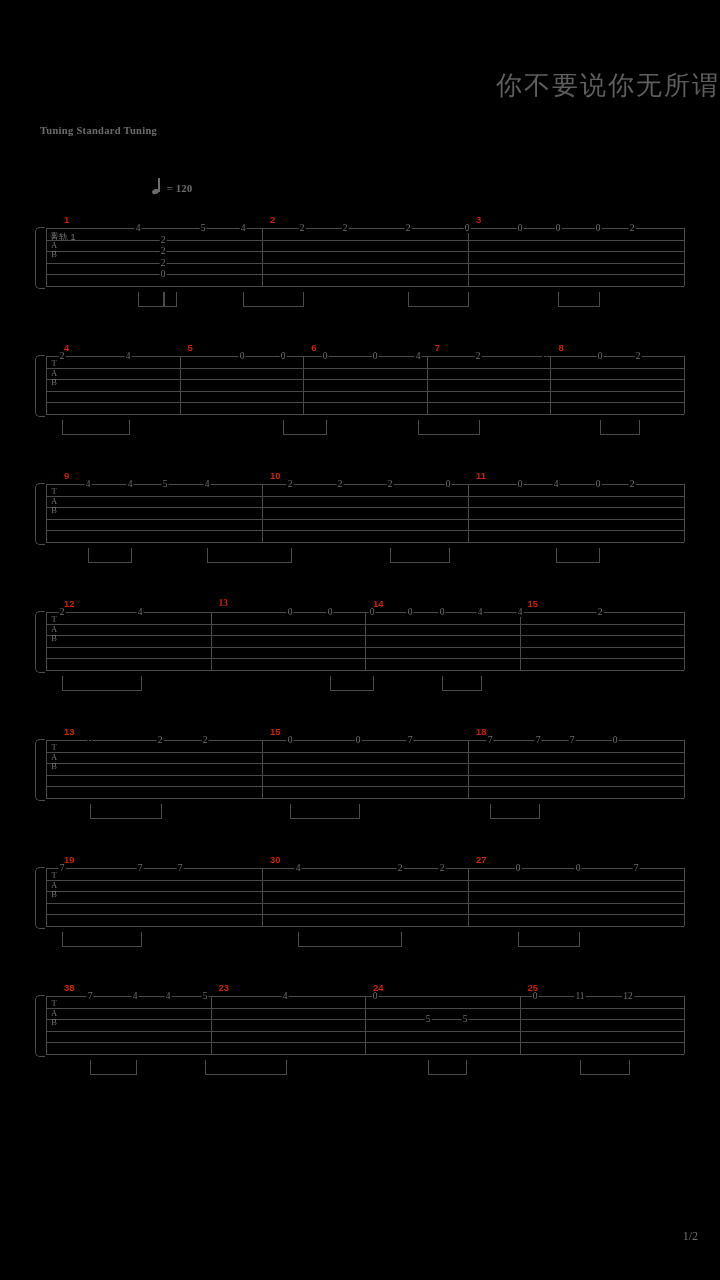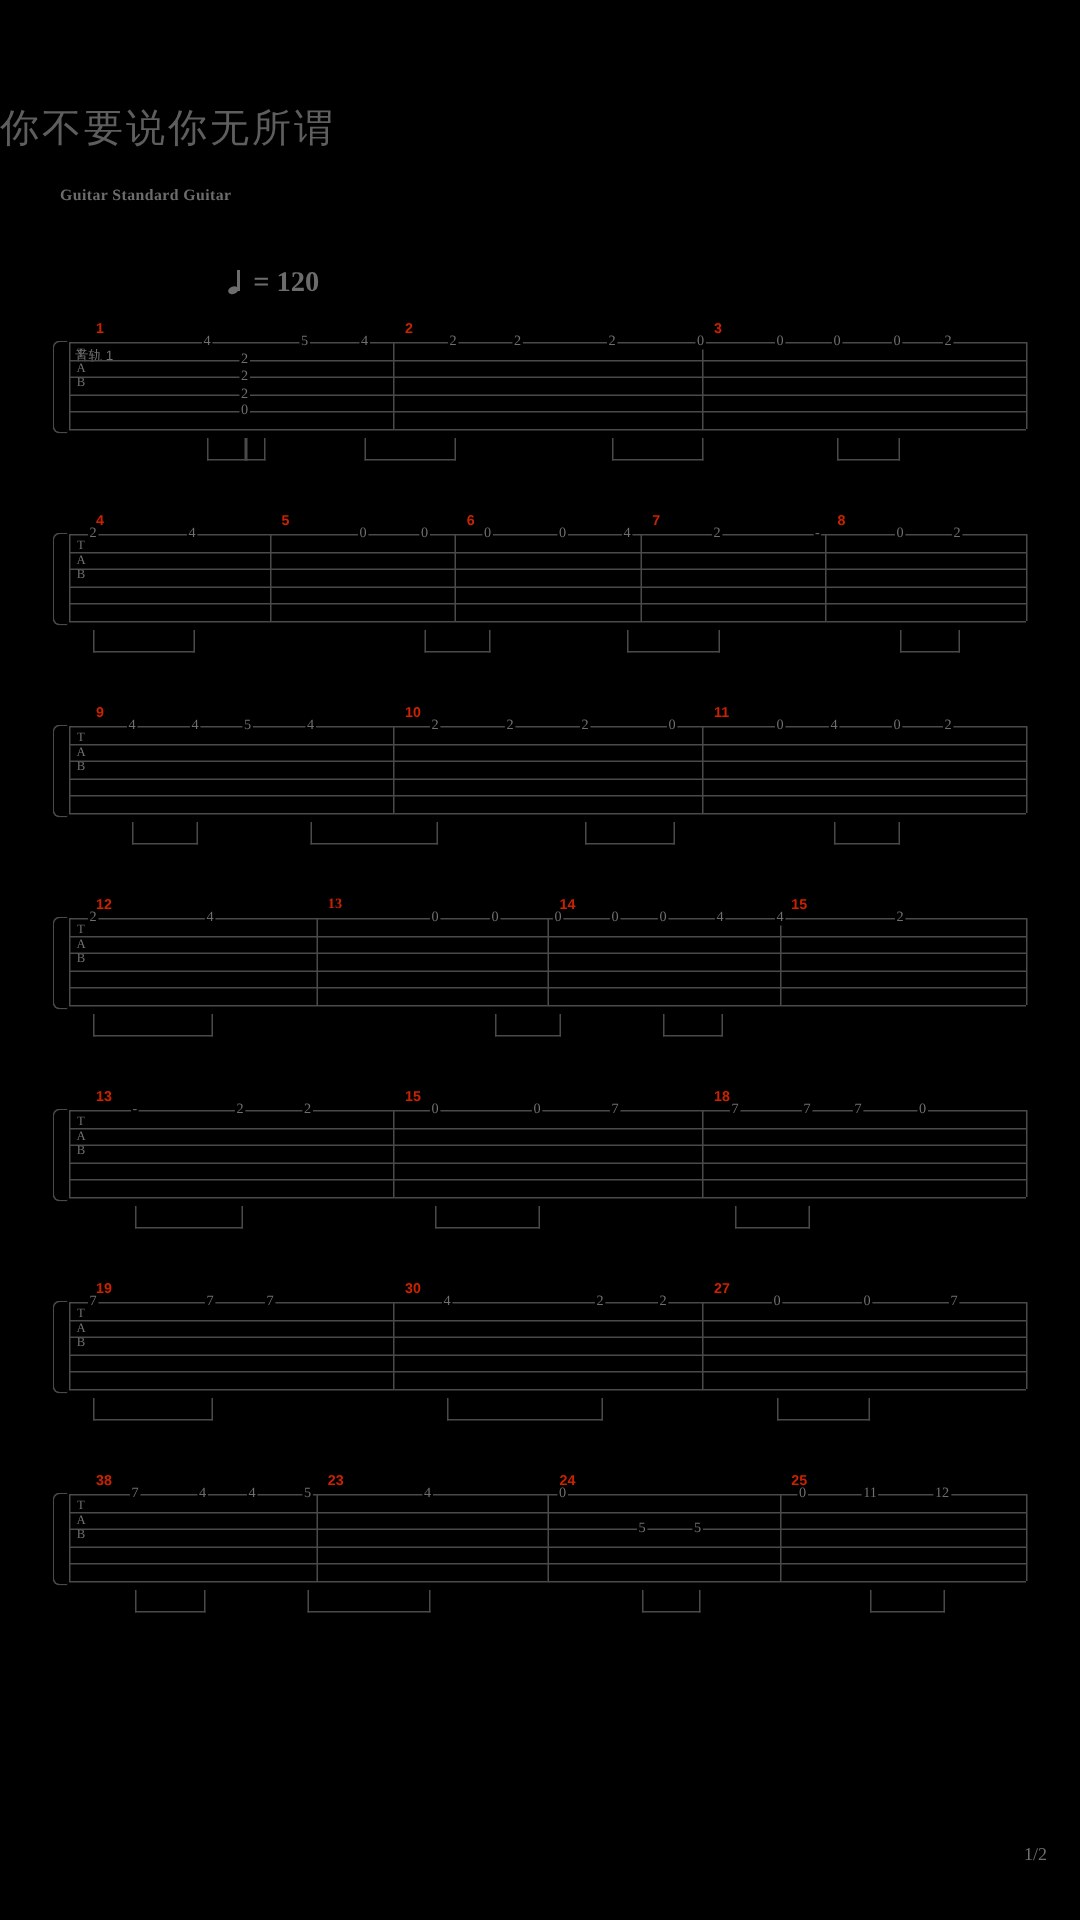--- a/index.html
+++ b/index.html
@@ -3,33 +3,33 @@
 <meta charset="utf-8">
 <style>
   html,body{margin:0;padding:0;background:#000;}
   body{
     width:720px;height:1280px;position:relative;overflow:hidden;
     font-family:"Liberation Sans", sans-serif;
     color:#7a7a7a;
   }
   .page{position:absolute;inset:0;}
   .title{
-    position:absolute;top:68px;left:0;width:720px;text-align:left;
+    position:absolute;top:68px;left:0;width:720px;text-align:right;
     font-family:"Liberation Serif", serif;
     font-size:26px;color:#5e5e5e;letter-spacing:2px;
   }
   .tuning{
     position:absolute;top:125px;left:40px;
     font-family:"Liberation Serif", serif;
     font-size:10.5px;font-weight:bold;color:#6c6c6c;letter-spacing:.3px;
   }
   .tempo{
     position:absolute;top:178px;left:152px;
     font-family:"Liberation Serif", serif;
-    font-size:19px;font-weight:bold;color:#6c6c6c;
+    font-size:11px;font-weight:bold;color:#6c6c6c;
   }
   .tempo .note{display:inline-block;position:relative;width:12px;height:18px;vertical-align:-4px;}
   .tempo .note .head{position:absolute;left:0;bottom:2px;width:7px;height:5px;background:#6c6c6c;border-radius:50%;transform:rotate(-20deg);}
   .tempo .note .stem{position:absolute;left:6px;bottom:4px;width:1.5px;height:14px;background:#6c6c6c;}
   .trackname{
     position:absolute;top:231px;left:50px;
     font-size:9px;color:#6f6f6f;
   }
   .pagenum{
     position:absolute;right:22px;bottom:36px;
@@ -61,21 +61,21 @@
   }
   .beam{position:absolute;border-left:1px solid #4a4a4a;border-right:1px solid #4a4a4a;border-bottom:1px solid #4a4a4a;}
   .stem{position:absolute;width:1px;background:#4a4a4a;}
 </style>
 </head>
 <body>
 
 <div class="page">
 
   <div class="title">你不要说你无所谓</div>
-  <div class="tuning">Guitar Standard Guitar</div>
+  <div class="tuning">Tuning Standard Tuning</div>
 
   <div class="tempo">
     <span class="note">
       <span class="head"></span><span class="stem"></span>
     </span>
     <span>= 120</span>
   </div>
 
   <div class="trackname">音轨 1</div>
 

